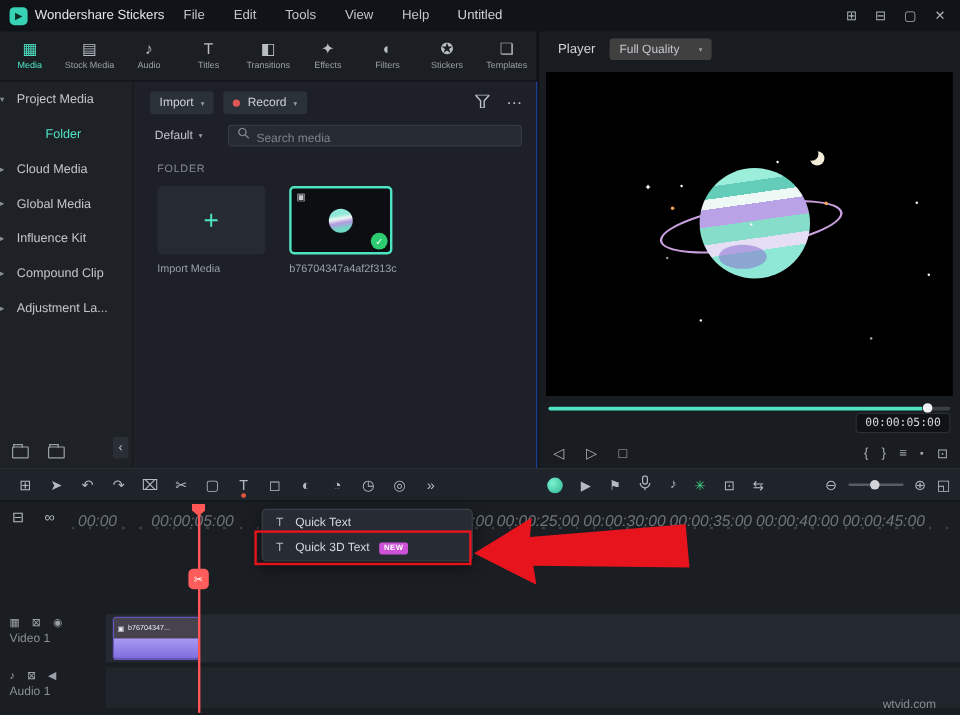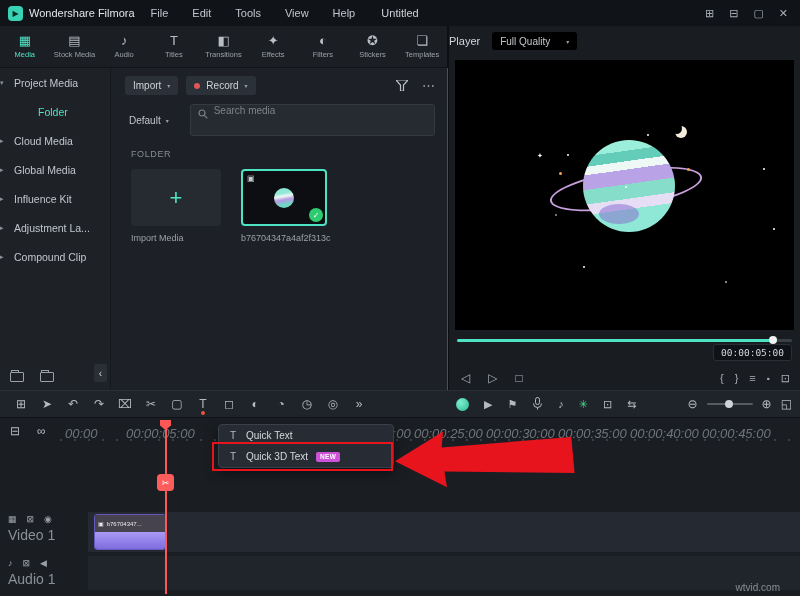--- a/index.html
+++ b/index.html
@@ -50,46 +50,46 @@
     background:#1d2127; border-right:1px solid #1d4ed8; border-left:1px solid #15181c; }
   .media-toolbar { display:flex; align-items:center; padding:8px 12px 0 14px; gap:8px; }
   .btn { height:19px; background:#2b3138; border-radius:3px; display:flex;
     align-items:center; font-size:10px; color:#ced2d7; padding:0 8px; gap:6px; }
   .btn .chev { font-size:6px; color:#9aa0a7; }
   .rec-dot { width:6px; height:6px; border-radius:50%; background:#e05555; }
   .mt-right { margin-left:auto; display:flex; gap:14px; align-items:center; color:#b9bec5; }
   .search-row { display:flex; align-items:center; margin:9px 12px 0 14px; gap:17px; }
   .default-dd { display:flex; align-items:center; gap:5px; font-size:10px; color:#c2c6cc; padding:0 4px; }
   .default-dd .chev { font-size:6px; color:#9aa0a7; }
-  .search-box { flex:1; height:32px; background:#262b31; border:1px solid #343a41;
-    border-radius:3px; display:flex; align-items:flex-start; padding:0 7px; gap:6px; }
+  .search-box { flex:1; height:18px; background:#262b31; border:1px solid #343a41;
+    border-radius:3px; display:flex; align-items:flex-end; padding:0 7px; gap:6px; }
   .search-box input { flex:1; background:transparent; border:none; outline:none;
     font-size:10px; color:#c6cad0; font-family:"Liberation Sans",sans-serif; }
   .search-box input::placeholder { color:#7d838a; }
   .folder-label { margin:13px 0 0 20px; font-size:9px; letter-spacing:.6px; color:#878d94; }
   .tiles { display:flex; margin:10px 0 0 20px; gap:20px; }
   .tile-wrap { display:flex; flex-direction:column; gap:7px; }
   .tile { width:90px; height:57px; background:#262b32; border-radius:4px;
     display:flex; align-items:center; justify-content:center; position:relative; }
   .tile .plus { color:#4ee3c2; font-size:22px; font-weight:300; line-height:1; }
   .tile.media { width:86px; background:#0c0e11; border:2px solid #4ee3c2; }
   .mini-planet { width:20px; height:20px; border-radius:50%;
     background:linear-gradient(170deg,#8fe8d8 28%,#eef8f4 42%,#b49ae0 58%,#6fd8c4 80%); }
   .img-badge { position:absolute; top:3px; left:4px; font-size:8px; color:#c6cad0; }
   .check { position:absolute; bottom:2px; right:2px; width:14px; height:14px;
     border-radius:50%; background:#2ecc71; color:#fff; font-size:8px;
     display:flex; align-items:center; justify-content:center; }
   .tile-name { font-size:9px; color:#9aa0a7; max-width:90px; overflow:hidden; white-space:nowrap; }
   
   .player { position:absolute; top:26px; left:448px; width:352px; height:364px;
     background:#191d22; border-left:1px solid #0d0f12; }
-  .player-head { height:30px; display:flex; align-items:center; padding:0 0; gap:12px; }
+  .player-head { height:30px; display:flex; align-items:center; padding:0 16px; gap:12px; }
   .player-label { font-size:11px; color:#d2d5da; }
   .quality-dd { height:18px; display:flex; align-items:center; gap:16px;
-    font-size:10px; color:#c2c6cc; padding:0 8px; background:#000000; border-radius:3px; }
+    font-size:10px; color:#c2c6cc; padding:0 8px; background:#404040; border-radius:3px; }
   .quality-dd .chev { font-size:6px; color:#9aa0a7; }
   .preview { position:absolute; top:34px; left:6px; right:6px; height:270px;
     background:#000; overflow:hidden; }
   .scene { position:absolute; left:92px; top:64px; width:160px; height:126px; }
   .ring { position:absolute; left:2px; top:46px; width:154px; height:38px;
     border:2px solid #c9a0dd; border-radius:50%; transform:rotate(-9deg); }
   .ringdots { position:absolute; left:12px; top:48px; width:3px; height:3px;
     border-radius:50%; background:#f0a055;
     box-shadow:34px 30px 0 #e87fc0, 128px -4px 0 #f0a055, 96px 36px 0 #e87fc0; }
   .pbody { position:absolute; left:36px; top:16px; width:92px; height:92px;
@@ -150,21 +150,21 @@
     background:repeating-linear-gradient(to right,#3a4048 0 2px,transparent 2px 14px); }
   .ruler span { position:absolute; top:0; font-size:13px; color:#6e747b; white-space:nowrap;font-style:italic; }
   .ruler span:nth-child(1){left:5px} .ruler span:nth-child(2){left:66px}
   .ruler span:nth-child(3){left:282px} .ruler span:nth-child(4){left:354px}
   .ruler span:nth-child(5){left:426px} .ruler span:nth-child(6){left:498px}
   .ruler span:nth-child(7){left:570px} .ruler span:nth-child(8){left:642px}
   .lane-video { position:absolute; left:88px; right:0; top:94px; height:40px; background:#242932; }
   .lane-audio { position:absolute; left:88px; right:0; top:138px; height:34px; background:#20252c; }
   .trk-head { position:absolute; left:8px; width:78px; }
   .trk-icons { display:flex; gap:10px; font-size:9px; color:#9aa0a7; }
-  .trk-name { margin-top:3px; font-size:14px; color:#8a9097; }
+  .trk-name { margin-top:3px; font-size:10px; color:#8a9097; }
   .clip { position:absolute; left:94px; top:96px; width:72px; height:36px;
     border-radius:3px; overflow:hidden; border:1px solid #6656c0; }
   .clip-top { height:17px; background:#46424e; display:flex; align-items:center;
     padding:0 3px; gap:3px; font-size:6px; color:#e8eaee; white-space:nowrap; overflow:hidden; }
   .clip-bottom { height:17px; background:linear-gradient(#a99af5,#7e6cdd); }
   .playhead { position:absolute; left:165px; top:4px; width:1.5px; height:172px;
     background:#ff5656; z-index:2; }
   .ph-handle { position:absolute; left:160px; top:2px; width:11px; height:10px;
     background:#ff5656; z-index:2;
     clip-path:polygon(0 0,100% 0,100% 55%,50% 100%,0 55%); }
@@ -186,21 +186,21 @@
   .watermark { position:absolute; right:20px; bottom:3px; font-size:10px;
     color:#9a9fa5; opacity:.85; z-index:7; }
 </style>
 </head>
 <body>
 
 <div class="menubar">
   <span class="logo">
       <span>▶</span>
     </span>
-  <span class="app-name">Wondershare Filmora</span>
+  <span class="app-name">Wondershare Stickers</span>
   <span class="menu-item">File</span>
   <span class="menu-item">Edit</span>
   <span class="menu-item">Tools</span>
   <span class="menu-item">View</span>
   <span class="menu-item">Help</span>
   <span class="win-title">Untitled</span>
   <span class="win-icons">
     <span>⊞</span>
     <span>⊟</span>
     <span>▢</span>
@@ -262,25 +262,25 @@
   <div class="side-item">
     <span class="chev">▸</span>
     <span>Global Media</span>
   </div>
   <div class="side-item">
     <span class="chev">▸</span>
     <span>Influence Kit</span>
   </div>
   <div class="side-item">
     <span class="chev">▸</span>
+    <span>Compound Clip</span>
+  </div>
+  <div class="side-item">
+    <span class="chev">▸</span>
     <span>Adjustment La...</span>
-  </div>
-  <div class="side-item">
-    <span class="chev">▸</span>
-    <span>Compound Clip</span>
   </div>
   <div class="side-bottom">
     <span class="folder-ico"></span>
     <span class="folder-ico"></span>
   </div>
   <div class="collapse-btn">
     <span>‹</span>
   </div>
 </div>
 

